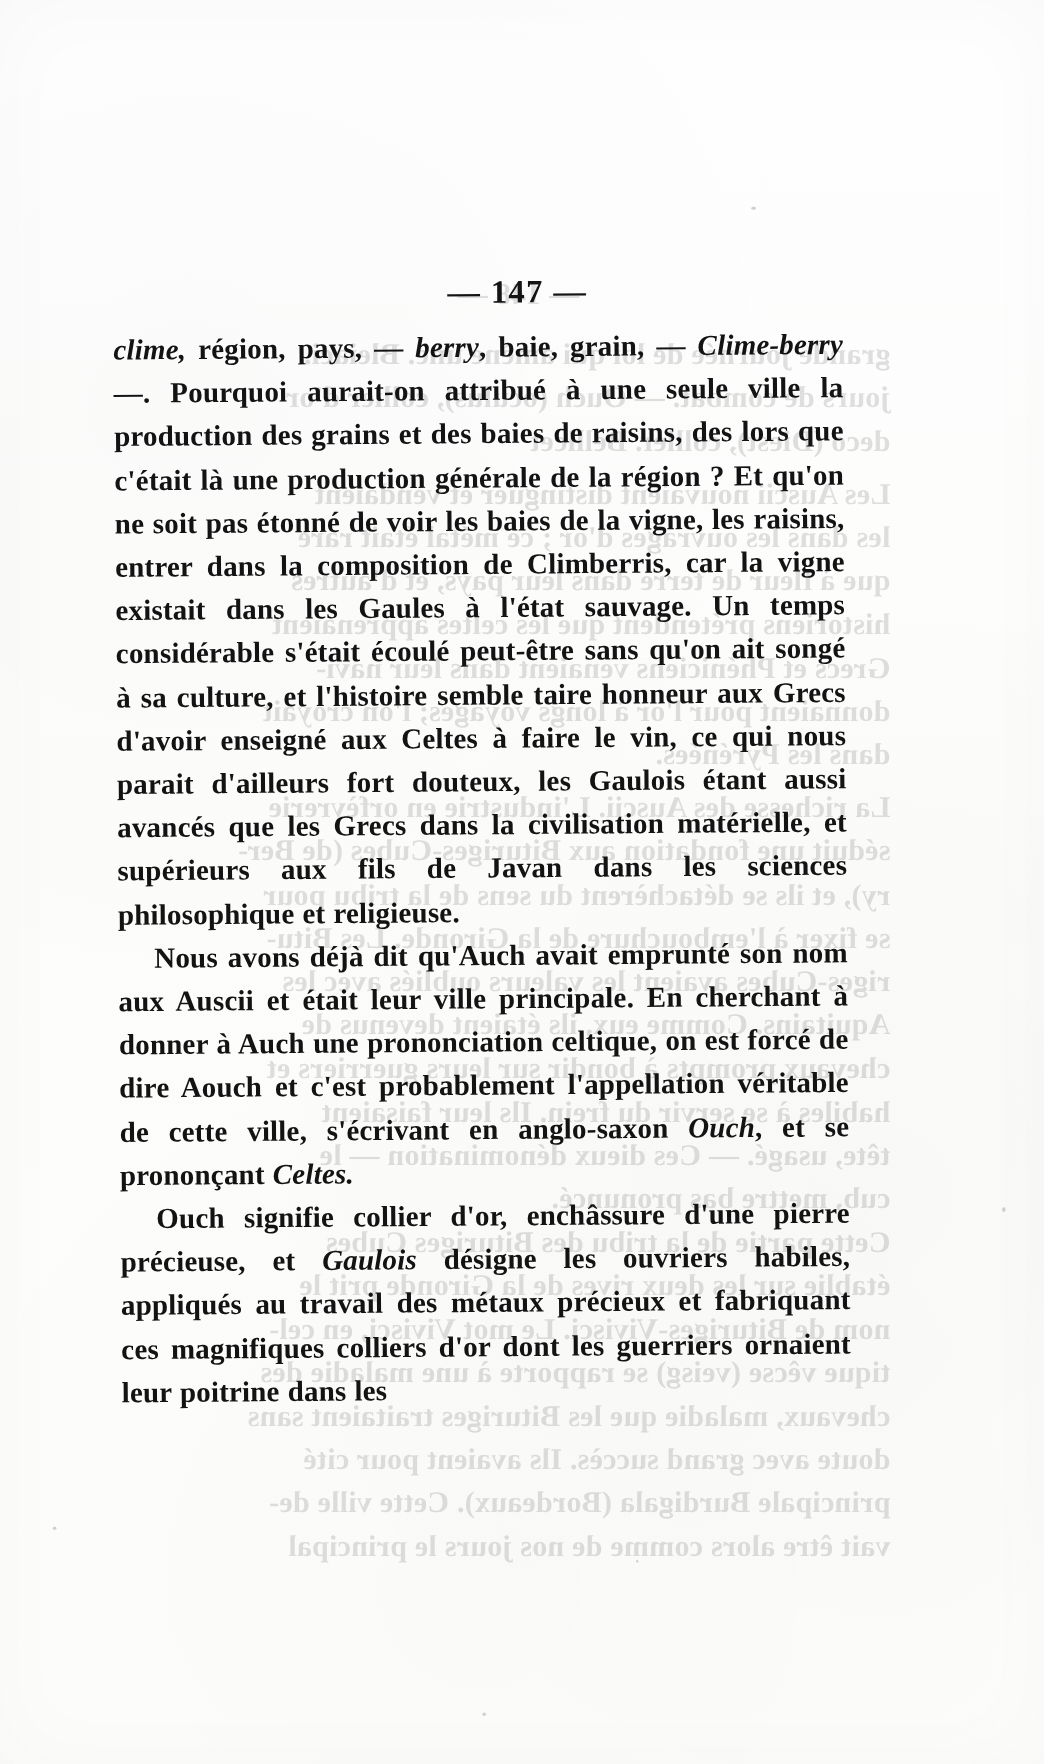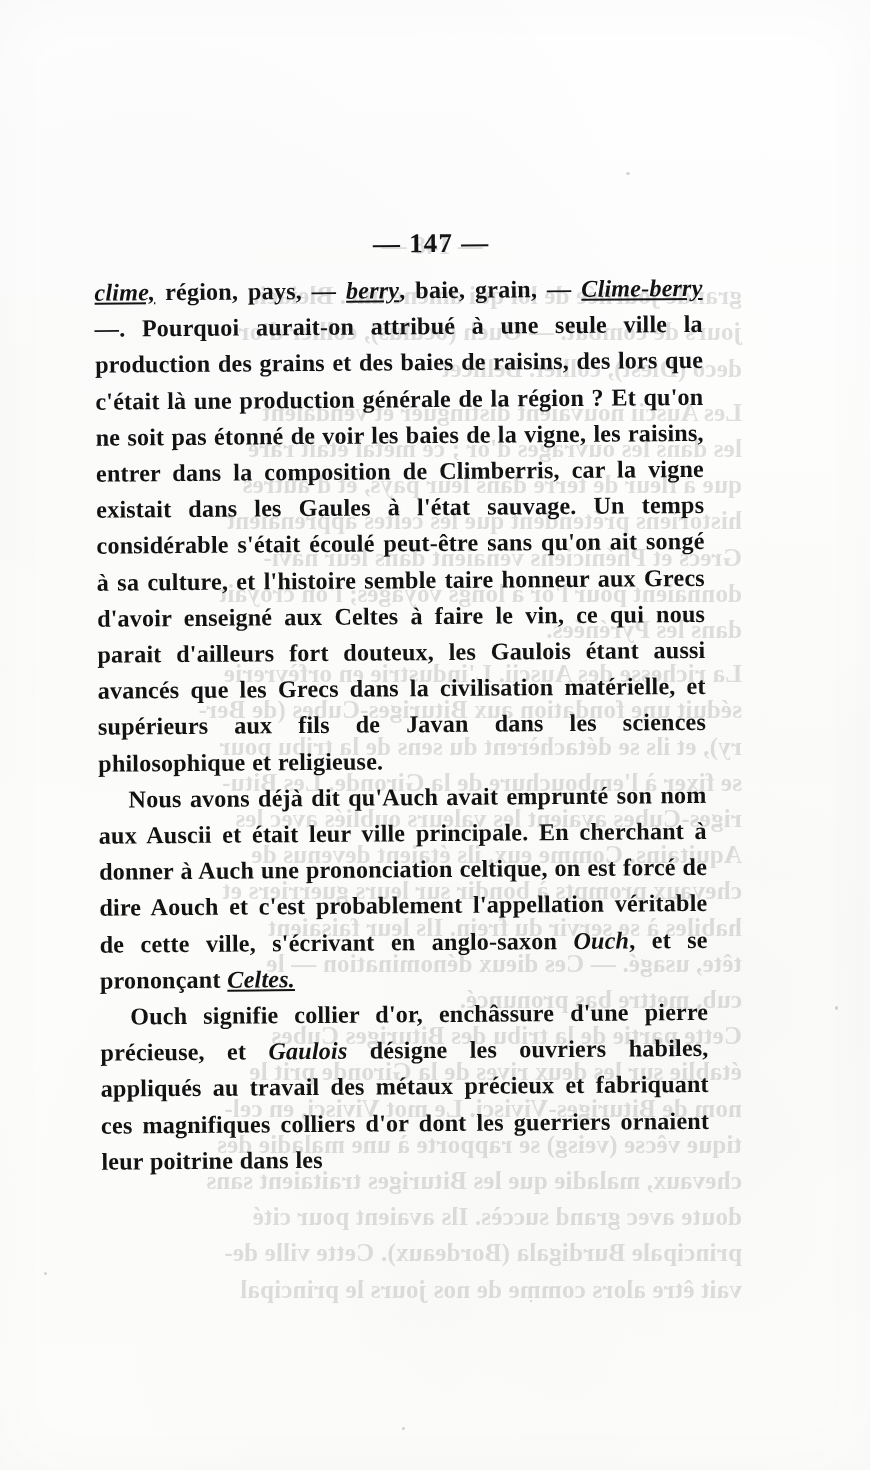--- a/index.html
+++ b/index.html
@@ -108,21 +108,20 @@
   }
   #textblock p.indent {
     text-indent: 30px;
   }
   #textblock i {
     font-style: italic;
   }
   #textblock .bi {
     font-style: italic;
     font-weight: 700;
-    text-decoration: underline;
   }
 
   
   #vignette {
     position: absolute;
     inset: 0;
     box-shadow: inset 0 0 70px rgba(0,0,0,0.022);
     pointer-events: none;
   }
 

